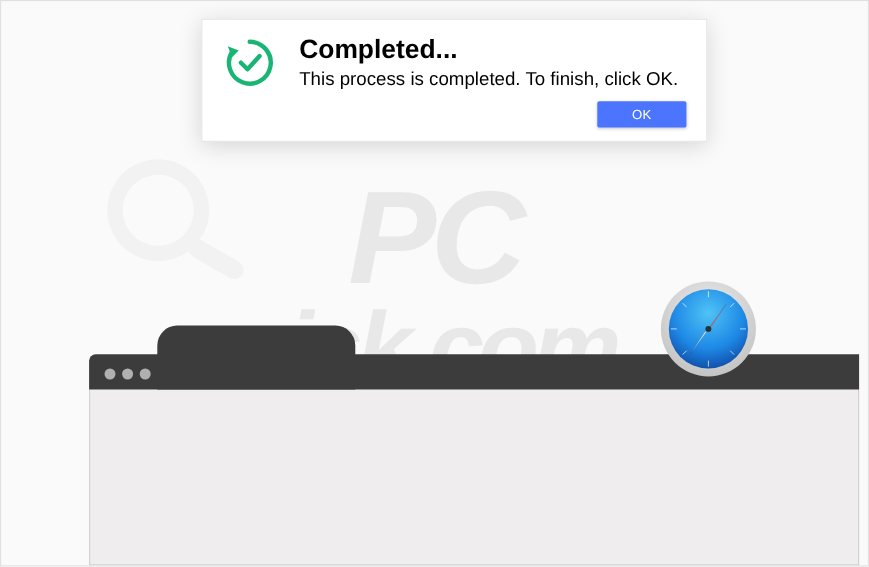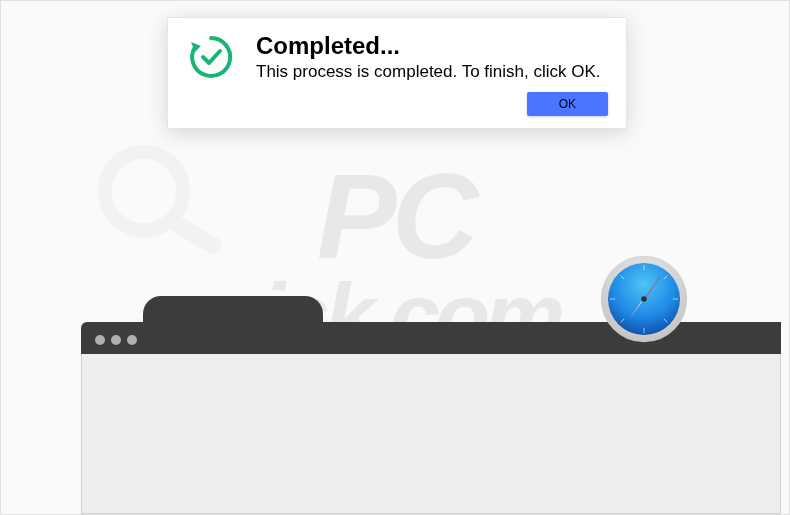--- a/index.html
+++ b/index.html
@@ -109,21 +109,21 @@
       bottom: 170px;
       width: 90px;
       height: 90px;
       z-index: 3;
     }
     
     
     .dialog {
       position: absolute;
       top: 16px;
-      left: 166px;
+      left: 182px;
       width: 460px;
       background: #ffffff;
       box-shadow: 0 4px 20px rgba(0,0,0,0.15);
       border: 1px solid #e5e5e5;
       z-index: 10;
       padding: 14px 18px 12px 18px;
     }
     
     .dialog-content {
       display: flex;
@@ -154,21 +154,21 @@
     }
     
     .dialog-footer {
       display: flex;
       justify-content: flex-end;
       margin-top: 10px;
     }
     
     .ok-button {
       background: #4b74ff;
-      color: #000000;
+      color: #ffffff;
       border: none;
       padding: 5px 32px;
       font-size: 12px;
       border-radius: 2px;
       cursor: pointer;
       box-shadow: 0 1px 3px rgba(0,0,0,0.2);
     }
     
     
     .magnify-icon {

